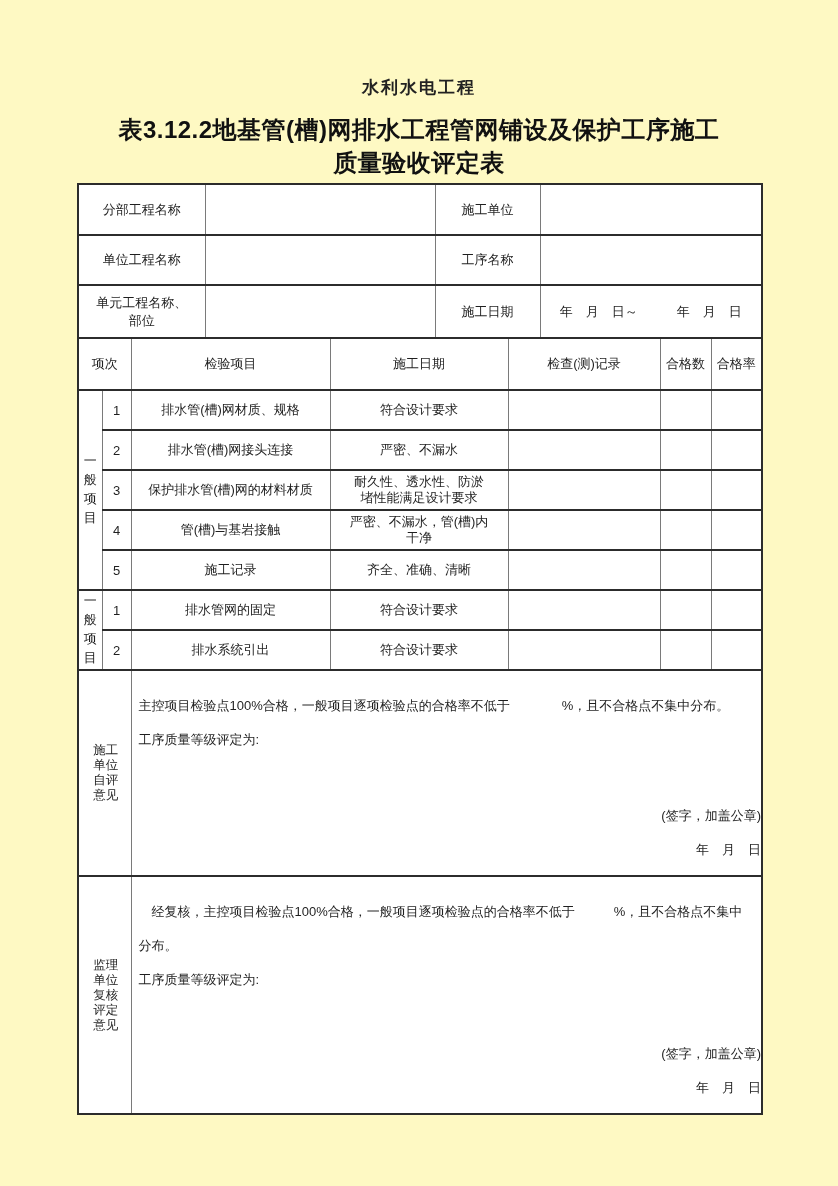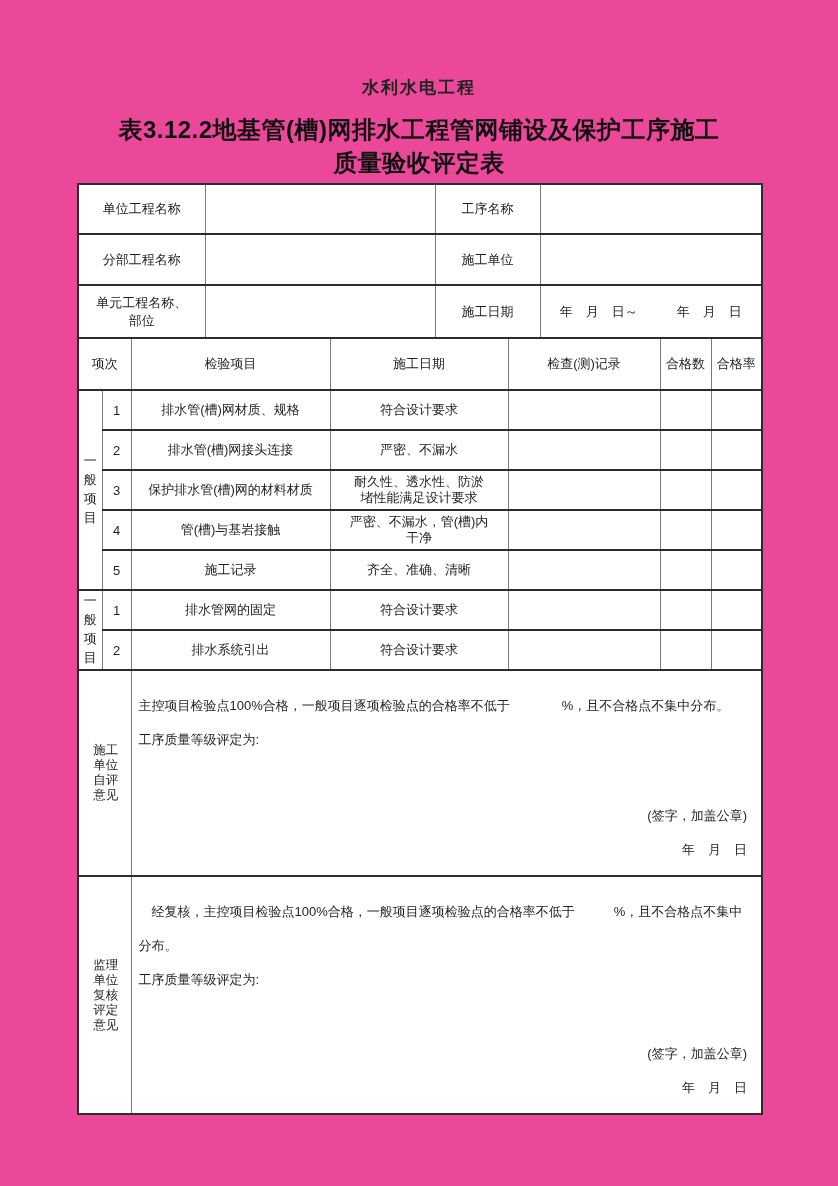--- a/index.html
+++ b/index.html
@@ -2,21 +2,21 @@
 <html><head>
 <meta charset="utf-8">
 <style>
   * { margin: 0; padding: 0; box-sizing: border-box; }
   html, body { background: #ffffff; }
   .page {
     position: relative;
     width: 838px;
     height: 1186px;
     margin: 0 auto;
-    background: #ec4899;
+    background: #fef9c3;
     font-family: "Liberation Sans", "DejaVu Sans", sans-serif;
     color: #1f1f1f;
     padding-top: 76px;
   }
   .doc-category {
     text-align: center;
     font-size: 17px;
     font-weight: 600;
     letter-spacing: 2px;
     color: #222;
@@ -65,21 +65,21 @@
     width: 27px;
     margin: 0 auto;
     word-break: break-all;
     line-height: 1.2;
     font-size: 12.5px;
     text-align: right;
   }
   .op-content {
     text-align: left;
     vertical-align: top;
-    padding: 18px 14px 8px 7px;
+    padding: 18px 0 8px 7px;
   }
   .op-content .p1, .op-content .p2 {
     font-size: 13px;
     line-height: 34px;
     white-space: pre-line;
   }
   .op-right { text-align: right; font-size: 13px; line-height: 34px; }
   .sign1 { margin-top: 42px; }
   .sign2 { margin-top: 40px; }
 </style>
@@ -95,30 +95,30 @@
   </div>
 
   <table class="info-table">
     <colgroup>
         <col style="width:127px">
         <col style="width:230px">
         <col style="width:105px">
         <col style="width:222px">
       </colgroup>
     <tbody>
-        <tr style="height:50px">
+        <tr style="height:51px">
+      <td class="lbl">分部工程名称</td>
+      <td class="blank"></td>
+      <td class="lbl">施工单位</td>
+      <td class="blank"></td>
+    </tr>
+    <tr style="height:50px">
       <td class="lbl">单位工程名称</td>
       <td class="blank"></td>
       <td class="lbl">工序名称</td>
-      <td class="blank"></td>
-    </tr>
-    <tr style="height:51px">
-      <td class="lbl">分部工程名称</td>
-      <td class="blank"></td>
-      <td class="lbl">施工单位</td>
       <td class="blank"></td>
     </tr>
     <tr style="height:53px">
       <td class="lbl">单元工程名称、
 部位</td>
       <td class="blank"></td>
       <td class="lbl">施工日期</td>
       <td>年　月　日～　　　年　月　日</td>
     </tr>
   </tbody>

